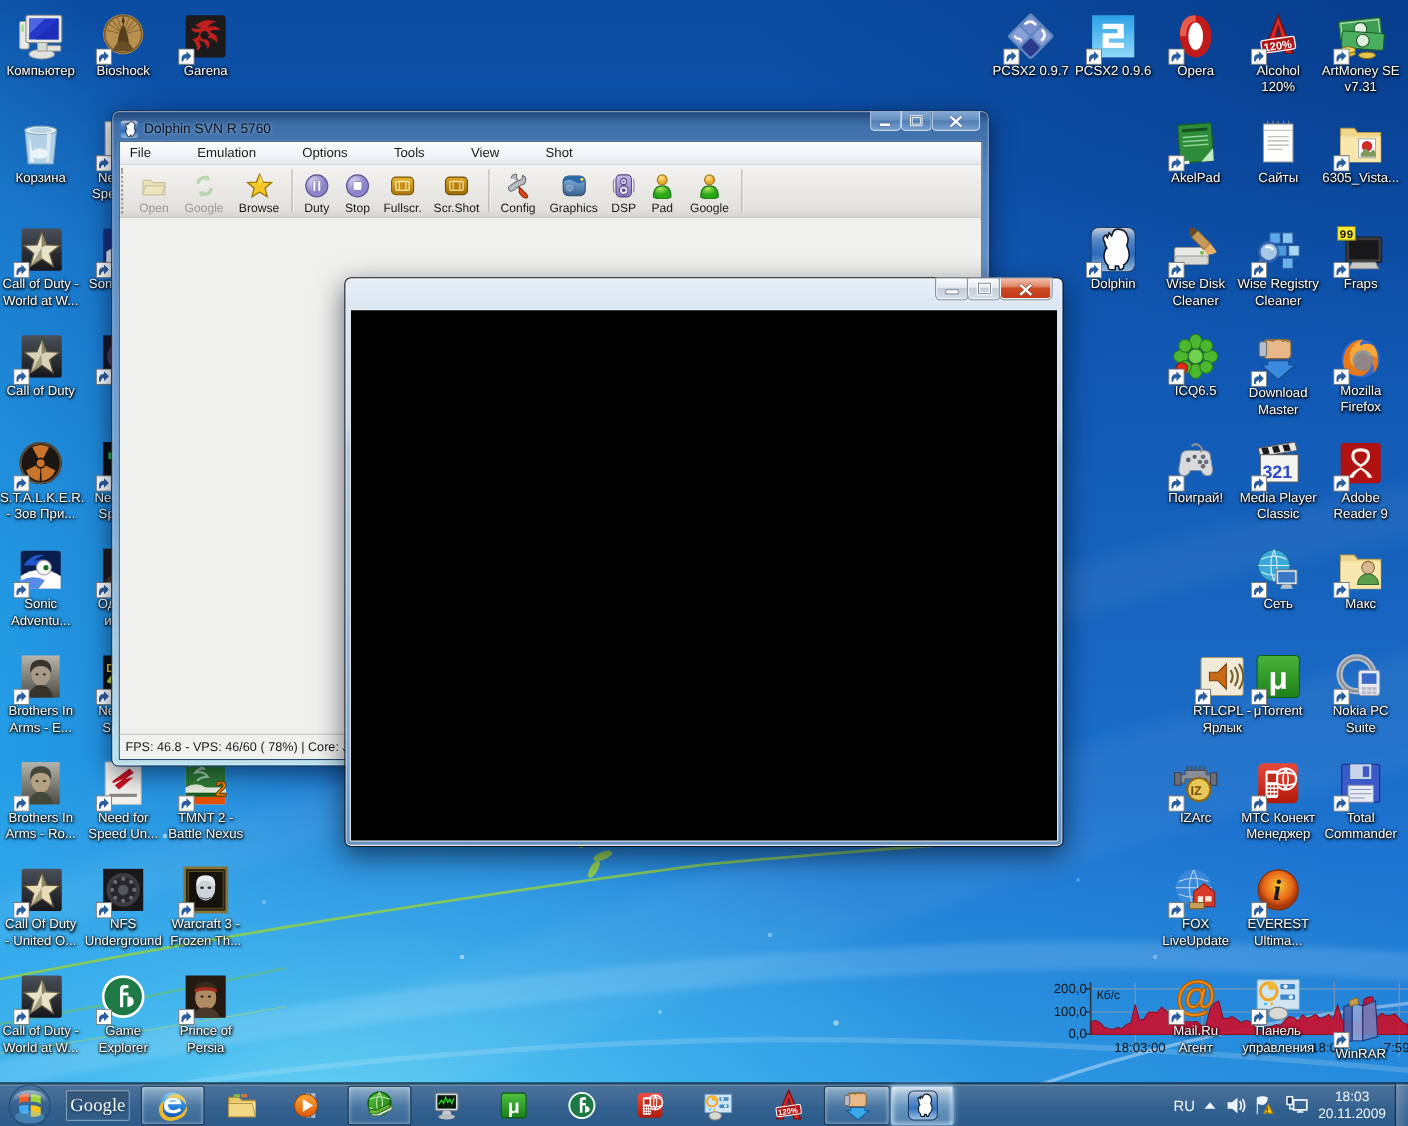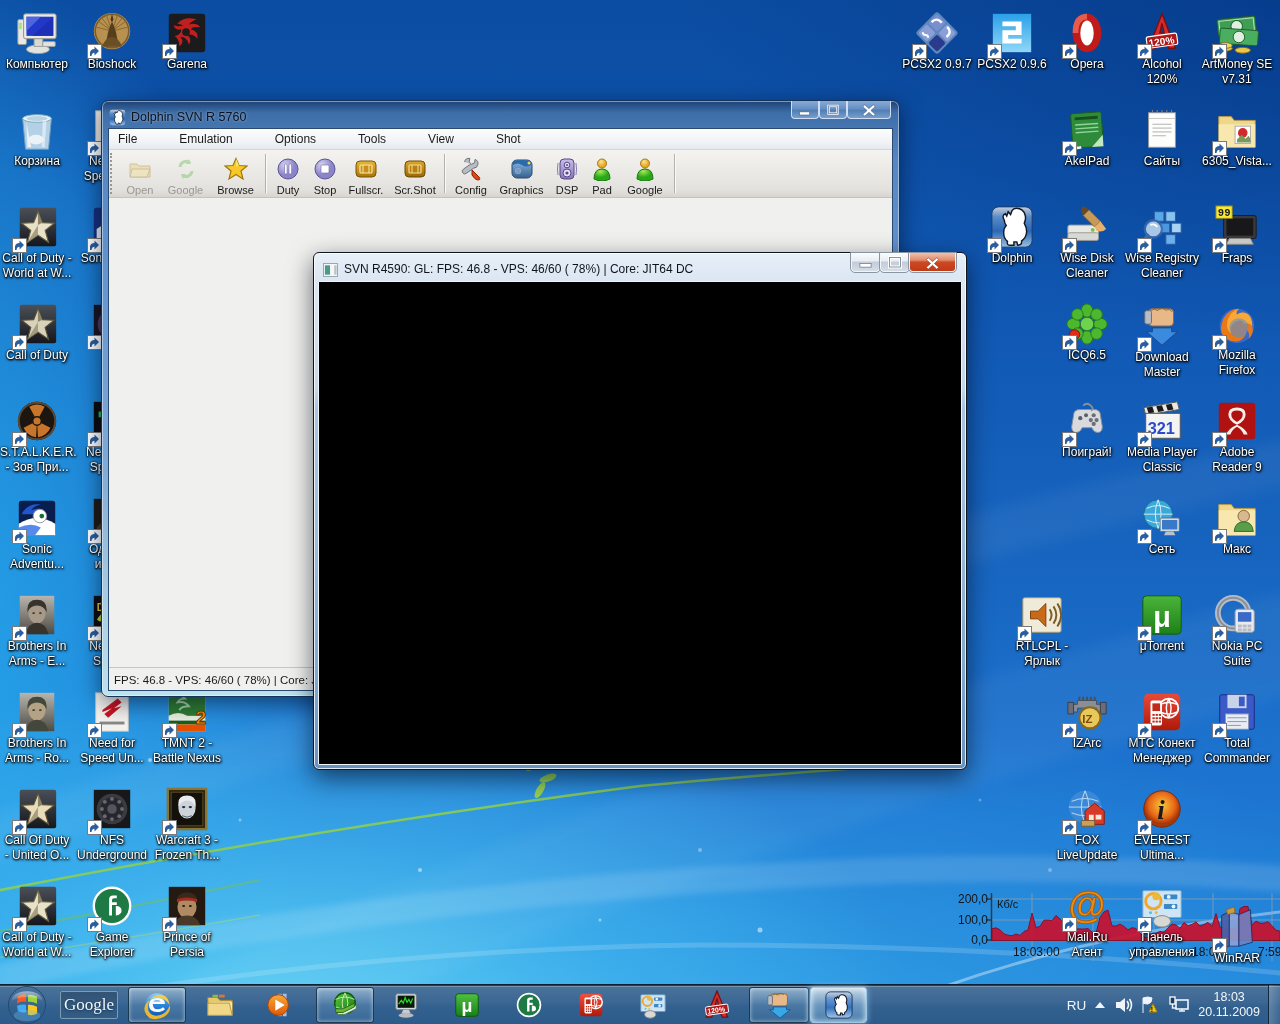--- a/index.html
+++ b/index.html
@@ -784,21 +784,21 @@
         <path d="M5 10 L18 10 L21 14 L43 14 L43 42 L5 42 Z" fill="#f0d68a" stroke="#b89a4a"></path>
         <path d="M5 16 L43 16 L43 42 L5 42 Z" fill="#f8e8b0"></path>
         <circle cx="31" cy="22" r="6" fill="#d8b890" stroke="#8a6838"></circle>
         <path d="M21 38 Q22 28 31 28 Q40 28 41 38 Z" fill="#5a9e4a" stroke="#2a6e2a"></path>
       </svg><div class="sar"><svg width="15" height="15" viewBox="0 0 15 15">
           <rect x="0.5" y="0.5" width="14" height="14" fill="#fff" stroke="#7a7a7a"></rect>
           <path d="M3 12 L3 8.5 Q3.5 5 7.5 5 L7.5 2.5 L12 7 L7.5 11.5 L7.5 8.7 Q5 8.7 4.5 12 Z" fill="#2b5e9e"></path>
         </svg></div></div>
     <div class="lbl">Макс</div>
   </div>
-<div class="ico" style="left:1005px;top:592px">
+<div class="ico" style="left:1074px;top:592px">
     <div class="g"><svg width="46" height="46" viewBox="0 0 48 48">
         <rect x="4" y="6" width="40" height="36" rx="2" fill="#f0ead8" stroke="#a89868"></rect>
         <path d="M12 20 L20 20 L28 12 L28 36 L20 28 L12 28 Z" fill="#c86a18" stroke="#7a3c08"></path>
         <path d="M32 18 q4 6 0 12 M36 15 q6 9 0 18 M40 12 q8 12 0 24" stroke="#7a5c28" stroke-width="2" fill="none"></path>
       </svg><div class="sar"><svg width="15" height="15" viewBox="0 0 15 15">
           <rect x="0.5" y="0.5" width="14" height="14" fill="#fff" stroke="#7a7a7a"></rect>
           <path d="M3 12 L3 8.5 Q3.5 5 7.5 5 L7.5 2.5 L12 7 L7.5 11.5 L7.5 8.7 Q5 8.7 4.5 12 Z" fill="#2b5e9e"></path>
         </svg></div></div>
     <div class="lbl">RTLCPL -<br>Ярлык</div>
   </div>
@@ -1198,28 +1198,20 @@
             </svg></div>
           <div class="tl">Google</div>
         </div>
         <div class="tsep"></div>
       </div>
       <div id="dclient"></div>
       <div id="dstatus">FPS: 46.8 - VPS: 46/60 ( 78%) | Core: JIT64 DC</div>
     </div>
   </div>
 <div id="gwin">
-    <div id="gtitle">
-      <svg width="15" height="14" viewBox="0 0 16 15" style="margin:1px 6px 0 0">
-        <rect x="0.5" y="0.5" width="15" height="14" fill="#f4f6f8" stroke="#98a2ac"></rect>
-        <rect x="2" y="2.5" width="5.5" height="10" fill="#4a9a88"></rect>
-        <rect x="12" y="2.5" width="2.5" height="10" fill="#b8c4c0"></rect>
-      </svg>
-      <span>SVN R4590: GL: FPS: 46.8 - VPS: 46/60 ( 78%) | Core: JIT64 DC</span>
-    </div>
     <div class="cap7g">
       <div class="cbg">
         <svg width="29" height="19" viewBox="0 0 29 19">
           <rect x="8.5" y="10.5" width="12" height="4" fill="#fff" stroke="#6a7888" stroke-width=".8"></rect>
         </svg>
       </div>
       <div class="cbg">
         <svg width="26" height="19" viewBox="0 0 26 19">
           <rect x="7.5" y="4.5" width="11" height="9.5" fill="none" stroke="#fff" stroke-width="3"></rect>
           <rect x="7.5" y="4.5" width="11" height="9.5" fill="none" stroke="#6a7888" stroke-width=".8"></rect>

